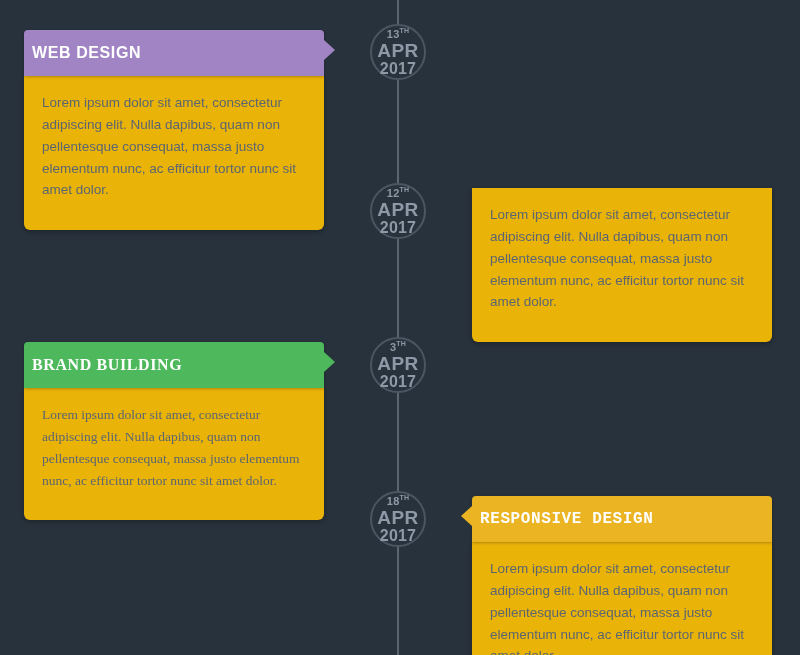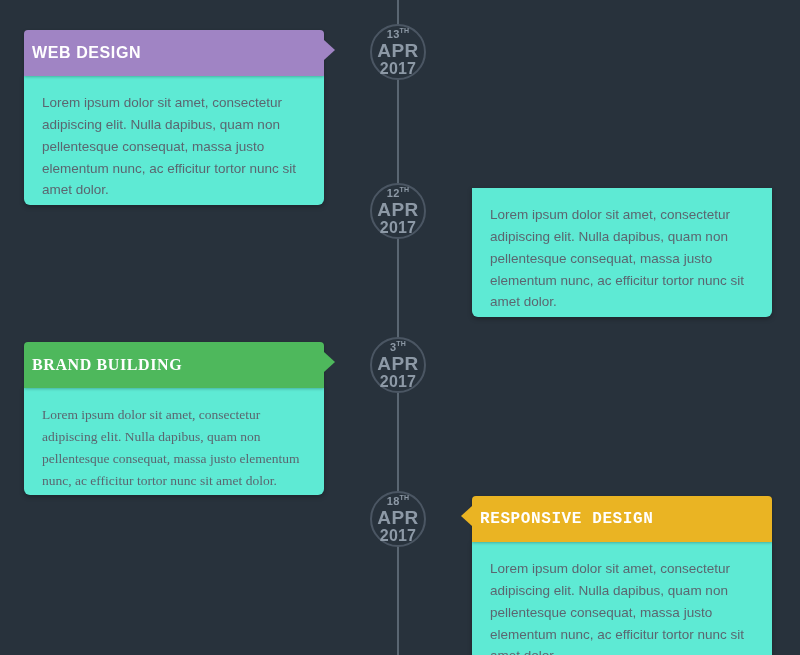--- a/index.html
+++ b/index.html
@@ -124,23 +124,23 @@
     position: absolute;
     left: -11px;
     top: 10px;
     width: 0; height: 0;
     border-top: 10px solid transparent;
     border-bottom: 10px solid transparent;
     border-right: 11px solid var(--accent);
   }
 
   .card-body {
-    background: #5eead4;
+    background: #eab308;
     border-radius: 0 0 6px 6px;
-    padding: 16px 18px 4px 18px;
+    padding: 16px 18px 29px 18px;
     box-shadow: 0 2px 5px rgba(0,0,0,0.28);
   }
   .card-text {
     color: #5b6670;
     font-size: 13.5px;
     line-height: 1.62;
   }
 </style>
 </head>
 <body>

